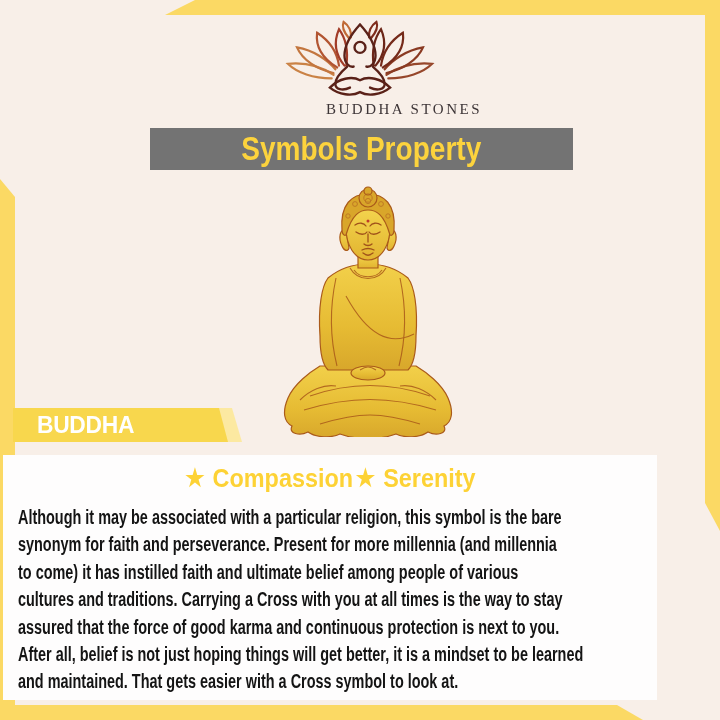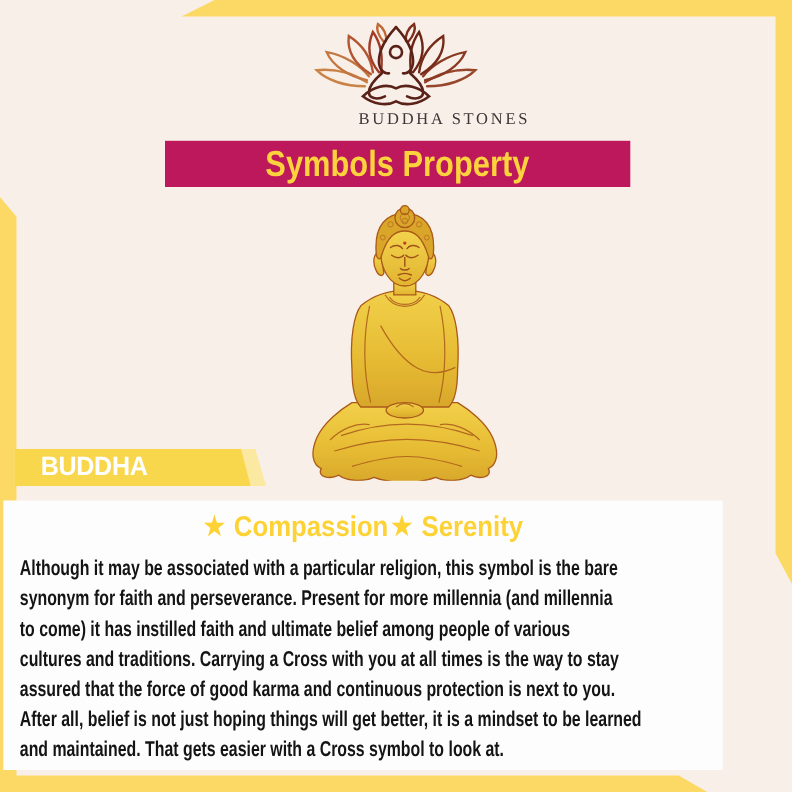--- a/index.html
+++ b/index.html
@@ -6,21 +6,21 @@
   .page{position:relative;width:720px;height:720px;margin:0 auto;overflow:hidden;
         background:#f8efe8;font-family:"Liberation Sans",sans-serif;}
   .frame-svg{position:absolute;left:0;top:0;z-index:1;pointer-events:none;}
   
   .logo{position:absolute;left:280px;top:20px;width:160px;height:84px;z-index:2;}
   .brand-name{position:absolute;left:0;top:101px;width:720px;text-align:center;z-index:2;
       font-family:"Liberation Serif",serif;font-size:15px;letter-spacing:2.5px;
       color:#3d3537;font-weight:500;margin-left:44px;}
   
   .title-strip{position:absolute;left:150px;top:128px;width:423px;height:42px;
-      background:#be185d;z-index:2;text-align:center;line-height:42px;}
+      background:#737373;z-index:2;text-align:center;line-height:42px;}
   .title-strip .t{display:inline-block;transform:scaleX(.85);transform-origin:center;
       font-size:33px;font-weight:bold;color:#fcd33d;letter-spacing:0;}
   
   .buddha{position:absolute;left:280px;top:186px;width:176px;height:251px;z-index:2;}
   
   .ribbon-back{position:absolute;left:13px;top:408px;width:230px;height:34px;z-index:2;
       background:#fce9a1;clip-path:polygon(0 0,219px 0,229px 34px,0 34px);}
   .ribbon{position:absolute;left:13px;top:408px;width:216px;height:34px;z-index:3;
       background:#f8d74d;clip-path:polygon(0 0,206px 0,215px 34px,0 34px);
       color:#fff;font-size:24px;font-weight:bold;line-height:33px;padding-left:24px;

